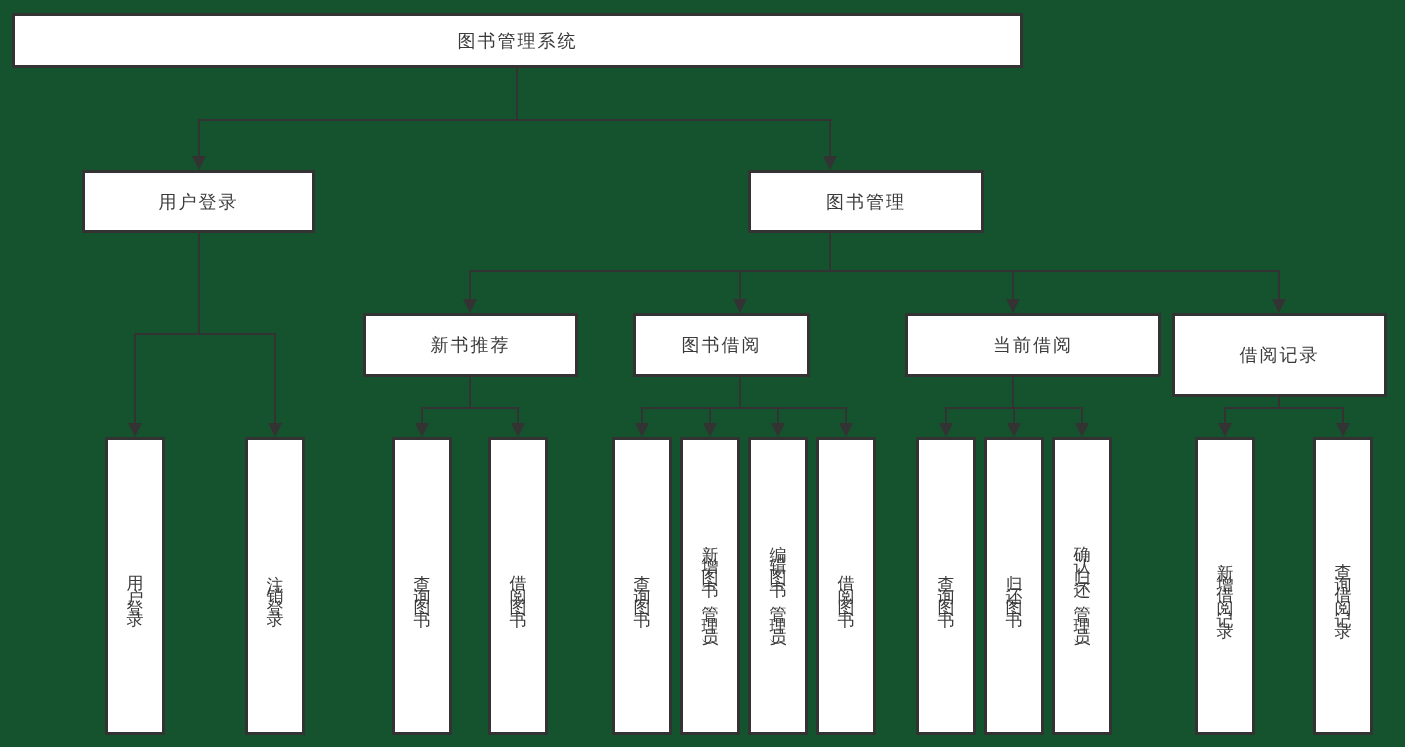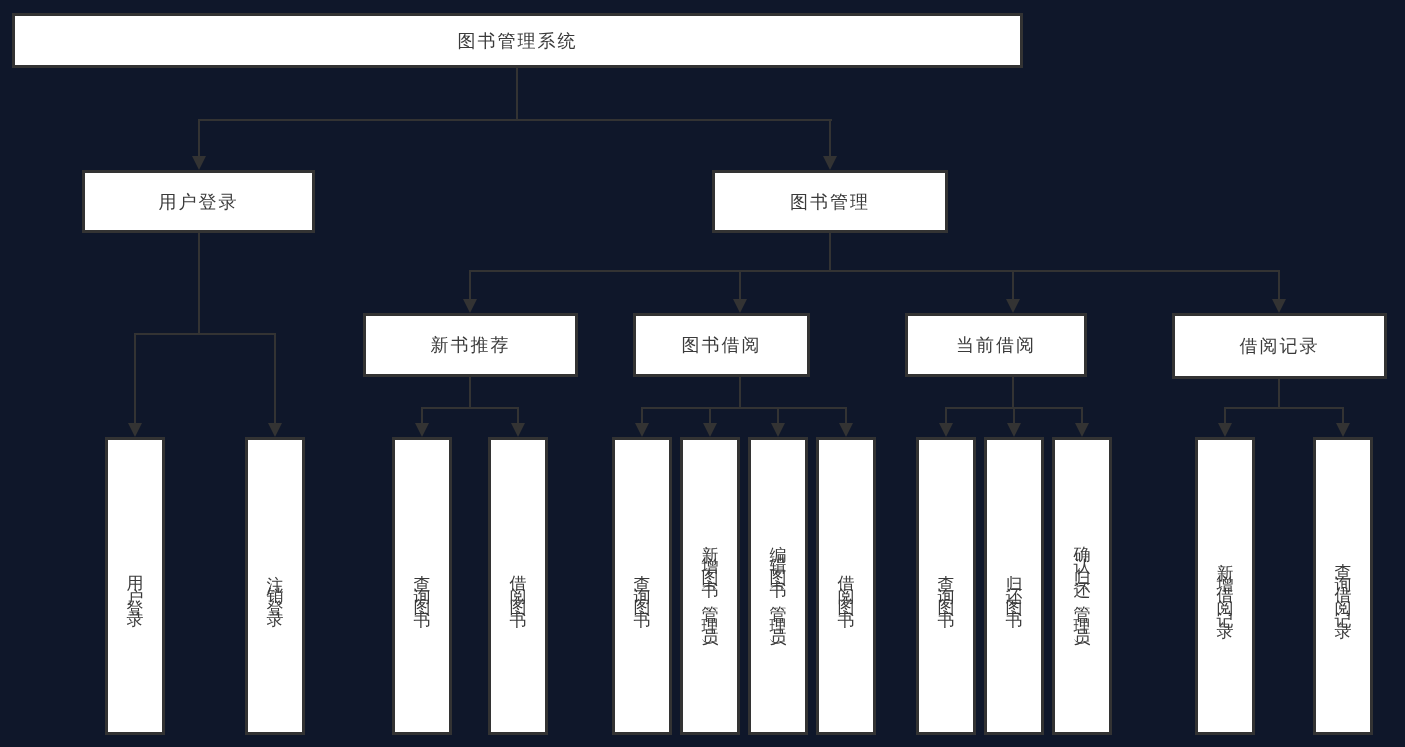--- a/index.html
+++ b/index.html
@@ -4,21 +4,21 @@
 <style>
   html, body { margin: 0; padding: 0; }
   body {
     font-family: "Liberation Sans", "DejaVu Sans", sans-serif;
     background: #ffffff;
   }
   .stage {
     position: relative;
     width: 1405px;
     height: 747px;
-    background: #0f172a;
+    background: #14532d;
     overflow: hidden;
   }
   
   .node {
     position: absolute;
     box-sizing: border-box;
     border: 3px solid #333333;
     background: #ffffff;
     display: flex;
     align-items: center;
@@ -123,29 +123,29 @@
   <div class="hline" style="left:1224px; top:407px; width:120px;"></div>
   <div class="vline" style="left:1224px; top:407px; height:17px;"></div>
   <div class="arrow-down" style="left:1218px; top:423px;"></div>
   <div class="vline" style="left:1342px; top:407px; height:17px;"></div>
   <div class="arrow-down" style="left:1336px; top:423px;"></div>
 
   <div class="node" style="left:12px; top:13px; width:1011px; height:55px;">图书管理系统</div>
 
   <div class="node" style="left:82px; top:170px; width:233px; height:63px;">用户登录</div>
 
-  <div class="node" style="left:712px; top:170px; width:236px; height:63px;">图书管理</div>
+  <div class="node" style="left:748px; top:170px; width:236px; height:63px;">图书管理</div>
 
   <div class="node" style="left:363px; top:313px; width:215px; height:64px;">新书推荐</div>
 
   <div class="node" style="left:633px; top:313px; width:177px; height:64px;">图书借阅</div>
 
-  <div class="node" style="left:905px; top:313px; width:182px; height:64px;">当前借阅</div>
+  <div class="node" style="left:905px; top:313px; width:256px; height:64px;">当前借阅</div>
 
-  <div class="node" style="left:1172px; top:313px; width:215px; height:66px;">借阅记录</div>
+  <div class="node" style="left:1172px; top:313px; width:215px; height:84px;">借阅记录</div>
 
   <div class="node leaf" style="left:105px; top:437px; width:60px; height:298px;">用户登录</div>
   <div class="node leaf" style="left:245px; top:437px; width:60px; height:298px;">注销登录</div>
   <div class="node leaf" style="left:392px; top:437px; width:60px; height:298px;">查询图书</div>
   <div class="node leaf" style="left:488px; top:437px; width:60px; height:298px;">借阅图书</div>
   <div class="node leaf" style="left:612px; top:437px; width:60px; height:298px;">查询图书</div>
   <div class="node leaf" style="left:680px; top:437px; width:60px; height:298px;">新增图书（管理员）</div>
   <div class="node leaf" style="left:748px; top:437px; width:60px; height:298px;">编辑图书（管理员）</div>
   <div class="node leaf" style="left:816px; top:437px; width:60px; height:298px;">借阅图书</div>
   <div class="node leaf" style="left:916px; top:437px; width:60px; height:298px;">查询图书</div>

